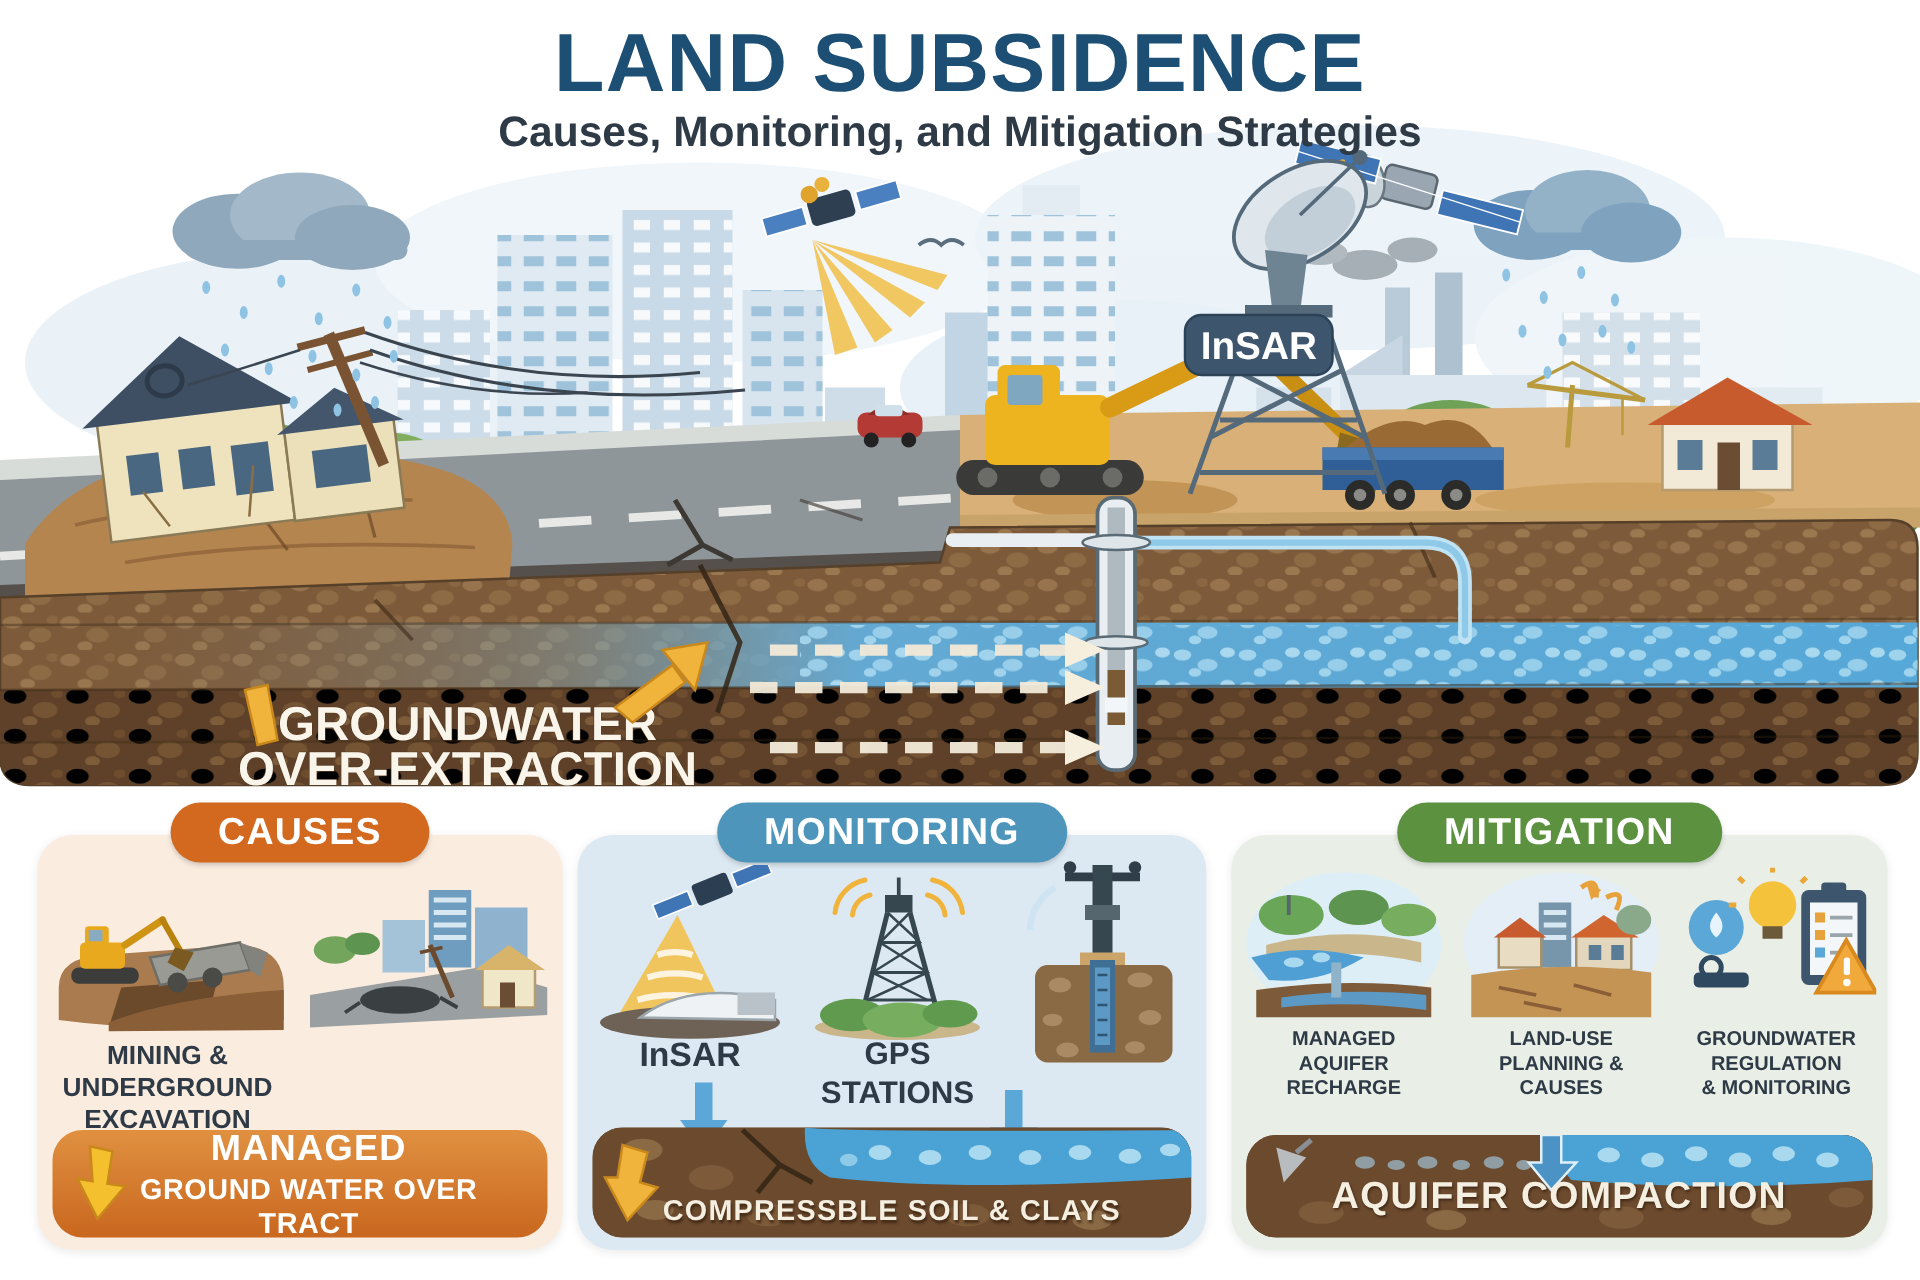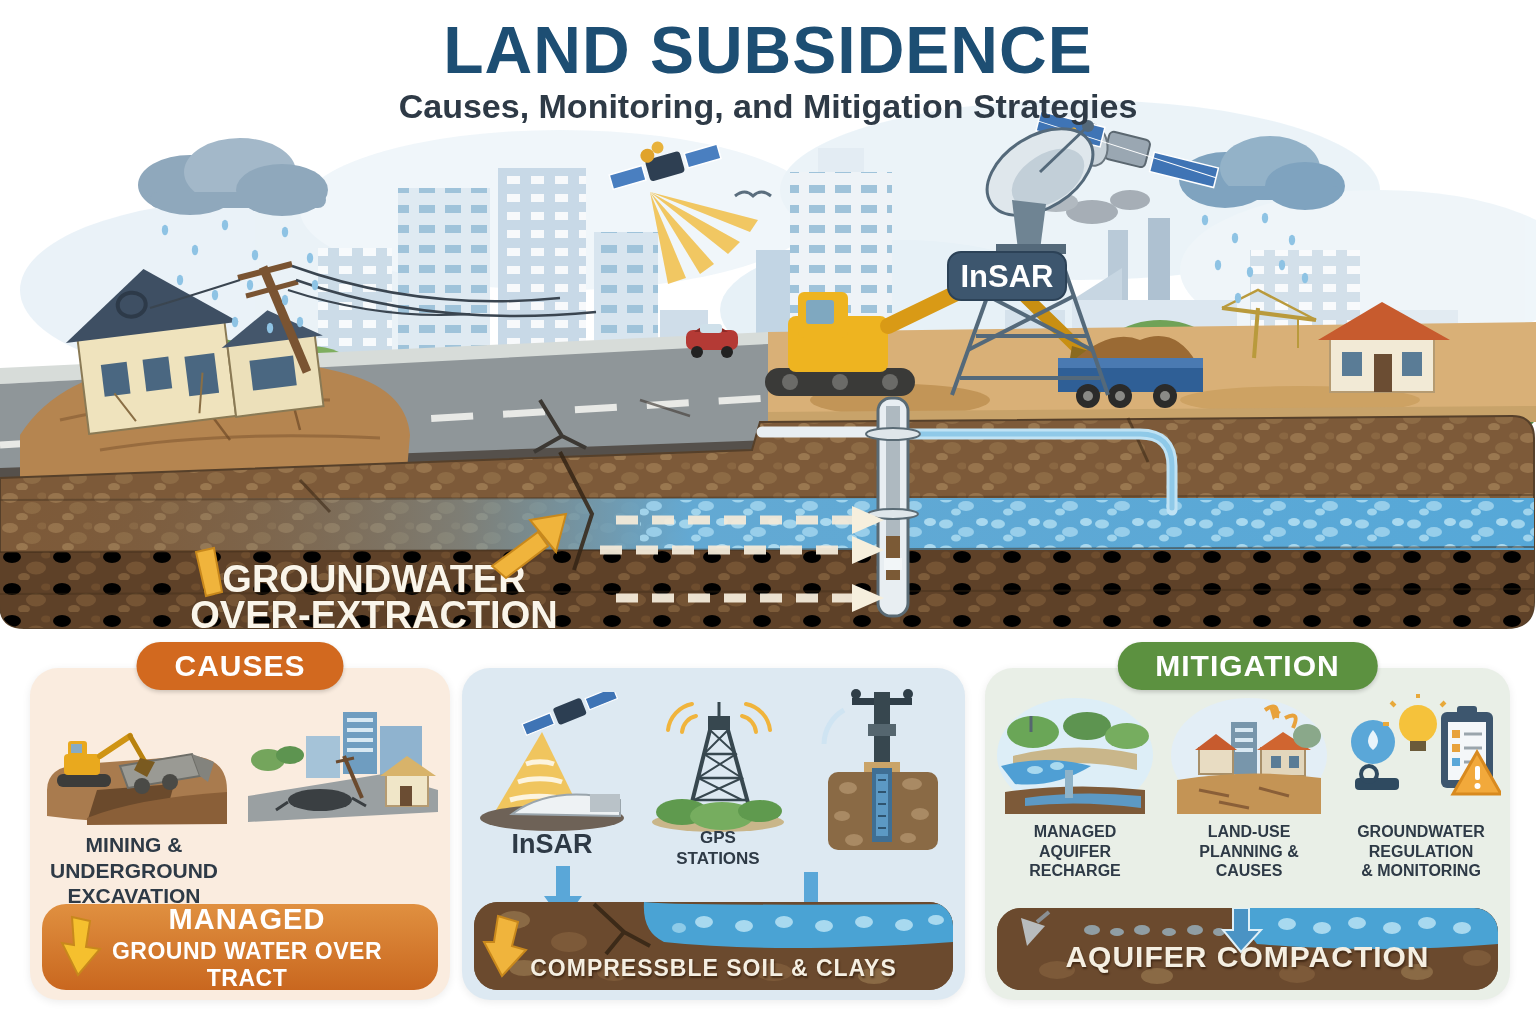--- a/index.html
+++ b/index.html
@@ -16,21 +16,21 @@
   .pill{position:absolute;top:-26px;left:50%;transform:translateX(-50%);
         padding:7px 38px;border-radius:40px;color:#fff;font-weight:800;font-size:30px;
         white-space:nowrap;letter-spacing:1px;box-shadow:0 2px 4px rgba(0,0,0,.18);}
   .pill-causes{background:#d2691f;}
   .pill-monitoring{background:#4d95bb;}
   .pill-mitigation{background:#5c9140;}
   .illus{position:absolute;}
   .plabel{position:absolute;text-align:center;color:#2e3a46;font-weight:800;line-height:1.22;}
   .plabel div{white-space:nowrap;}
   .causes-label{font-size:21px;}
-  .mon-label{font-size:17px;}
+  .mon-label{font-size:25px;}
   .mit-label{font-size:16px;}
   .banner{position:absolute;left:12px;right:12px;bottom:10px;border-radius:24px;overflow:hidden;}
   .banner-causes{height:86px;background:linear-gradient(#e09040,#c9671f);display:flex;align-items:center;}
   .banner-text{flex:1;text-align:center;color:#fff;font-weight:800;}
   .bc1{font-size:29px;letter-spacing:1px;}
   .bc2{font-size:23px;letter-spacing:.5px;margin-top:2px;}
   .banner-soil{height:88px;background:#6b4a2e;}
   .soil-svg{position:absolute;inset:0;width:100%;height:100%;}
   .soil-text{position:absolute;left:0;right:0;bottom:8px;text-align:center;color:#f5efe2;
              font-weight:800;font-size:23px;letter-spacing:1px;text-shadow:1px 2px 2px rgba(40,20,5,.6);}
@@ -428,20 +428,21 @@
       </svg>
       <div class="banner-text">
         <div class="bc1">MANAGED</div>
         <div class="bc2">GROUND WATER OVER TRACT</div>
       </div>
       <div style="width:54px"></div>
     </div>
   </div>
 
   <div class="panel panel-monitoring">
+    <div class="pill pill-monitoring">MONITORING</div>
 
     <svg class="illus" style="left:8px;top:24px" width="165" height="140" viewBox="0 0 165 140">
       <g transform="translate(58,20) rotate(-22)">
         <rect x="24" y="6" width="30" height="18" rx="3" fill="#2c3e52"></rect>
         <rect x="-10" y="9" width="30" height="12" fill="#3f74b5" stroke="#fff" stroke-width="1.2"></rect>
         <rect x="58" y="9" width="30" height="12" fill="#3f74b5" stroke="#fff" stroke-width="1.2"></rect>
       </g>
       <polygon points="72,40 26,118 110,118" fill="#f2c14e" opacity="0.9"></polygon>
       <path d="M56,72 a22,10 0 0 1 28,0 M48,90 a32,12 0 0 1 44,0 M40,108 a42,14 0 0 1 58,0" stroke="#fff" stroke-width="5" fill="none" opacity="0.8"></path>
       <ellipse cx="82" cy="126" rx="72" ry="13" fill="#6e6257"></ellipse>

